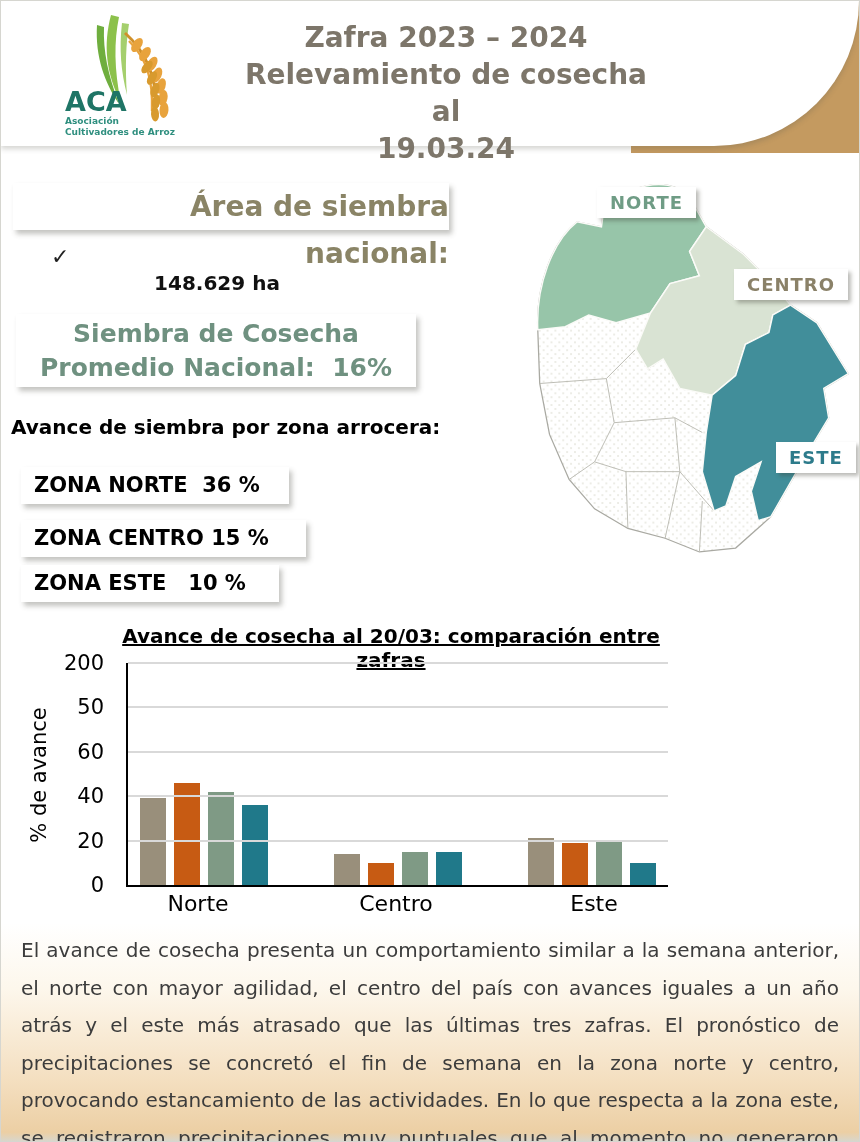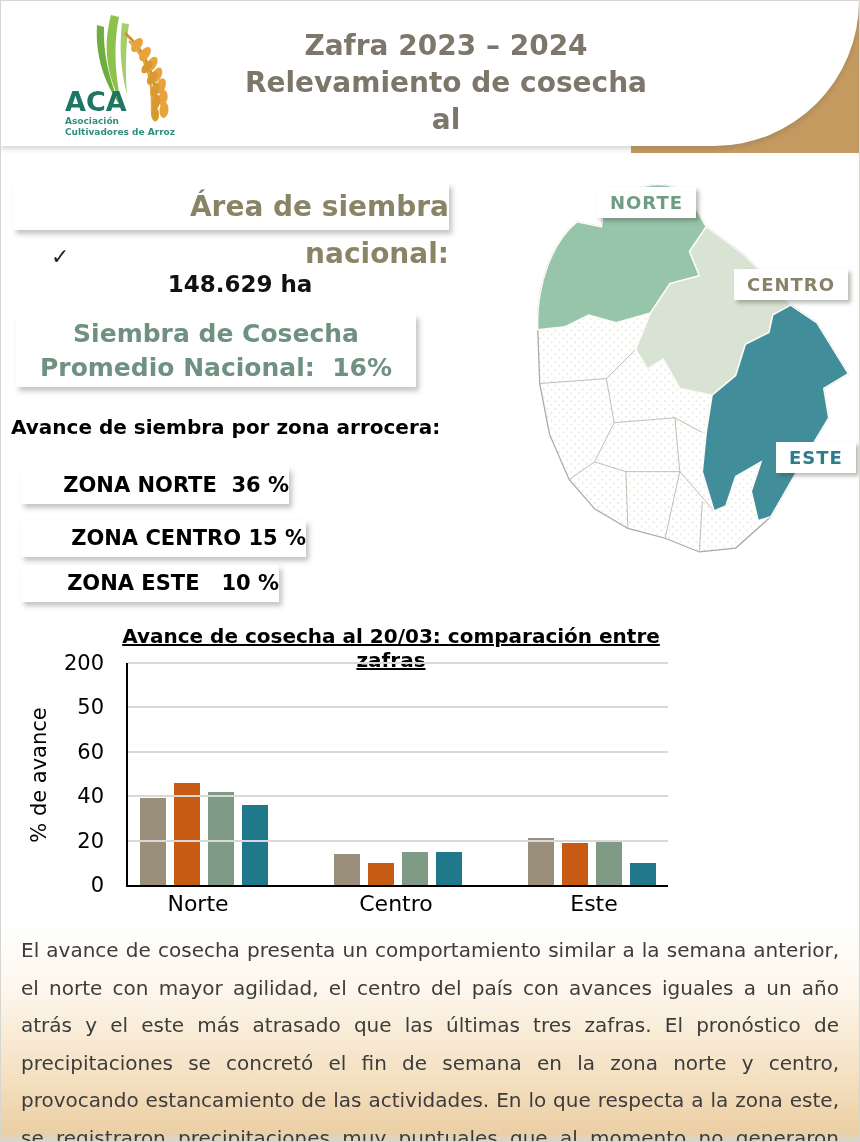--- a/index.html
+++ b/index.html
@@ -5,34 +5,34 @@
   html,body{margin:0;padding:0;}
   body{width:860px;height:1142px;background:#ffffff;font-family:"DejaVu Sans","Liberation Sans",sans-serif;overflow:hidden;}
   .page{position:relative;width:858px;height:1140px;border:1px solid #d6d6d0;background:#ffffff;overflow:hidden;}
 
   
   .header{position:absolute;top:0;left:0;width:858px;height:152px;background:#ffffff;}
   .header .corner-tan{position:absolute;top:0;right:0;width:228px;height:152px;background:#c49a60;}
   .header .card{position:absolute;top:0;left:0;right:0;height:145px;background:#ffffff;
     border-radius:0 0 170px 0;box-shadow:0 3px 5px rgba(90,90,80,.25);}
   .header .title{position:absolute;top:18px;left:230px;width:430px;text-align:center;
-    color:#7d766a;font-weight:bold;font-size:28px;line-height:37px;margin-top:8px;}
+    color:#7d766a;font-weight:bold;font-size:28px;line-height:37px;}
   .logo{position:absolute;top:10px;left:58px;width:155px;height:130px;}
 
   
   .shadow-box{background:#ffffff;box-shadow:3px 4px 5px rgba(60,60,50,.3);}
   .heading-box{position:absolute;left:12px;top:182px;width:436px;height:47px;text-align:right;}
   .heading-box .txt{font-size:28px;font-weight:bold;color:#8a8466;line-height:47px;padding-left:28px;}
   .check{position:absolute;left:50px;top:243px;font-size:22px;color:#222;}
   .bullet-label{position:absolute;left:100px;top:241px;font-size:23px;color:#111;}
-  .bullet-value{position:absolute;left:29px;top:270px;width:420px;text-align:center;font-size:23px;font-weight:bold;color:#111;}
+  .bullet-value{position:absolute;left:6px;top:270px;width:420px;text-align:center;font-size:20px;font-weight:bold;color:#111;}
   .avance-box{position:absolute;left:15px;top:313px;width:400px;height:73px;text-align:center;}
   .avance-box .txt{font-size:25px;font-weight:bold;color:#6f9180;line-height:34px;padding-top:3px;}
   .zona-heading{position:absolute;left:10px;top:414px;font-size:20px;font-weight:bold;color:#000;}
-  .zone-box{position:absolute;height:37px;line-height:37px;padding-left:13px;font-size:21px;font-weight:bold;color:#000;text-align:right;}
+  .zone-box{position:absolute;height:37px;line-height:37px;padding-left:13px;font-size:21px;font-weight:bold;color:#000;}
   .zone-box.n1{left:20px;top:466px;width:255px;}
   .zone-box.n2{left:20px;top:519px;width:272px;}
   .zone-box.n3{left:20px;top:564px;width:245px;}
   .pre{white-space:pre;}
 
   
   .map{position:absolute;left:478px;top:160px;width:382px;height:445px;}
   .map svg{position:absolute;top:0;left:0;}
   .map-label{position:absolute;background:#ffffff;box-shadow:3px 3px 4px rgba(60,60,50,.35);
     padding:5px 13px;font-size:18px;font-weight:bold;letter-spacing:1px;}
@@ -73,20 +73,21 @@
 <body>
 
 <div class="page">
 
   <div class="header">
     <div class="corner-tan"></div>
     <div class="card">
       <div class="title">
         <div>Zafra 2023 – 2024</div>
         <div>Relevamiento de cosecha al</div>
+        <div>19.03.24</div>
       </div>
       <svg class="logo" viewBox="0 0 155 130">
 
         <path d="M52 4 C44 34 47 62 62 92 C55 58 55 30 60 6 Z" fill="#8cc14b"></path>
         <path d="M38 14 C36 46 46 72 60 93 C49 64 44 40 45 16 Z" fill="#6fae3e"></path>
         <path d="M63 12 C60 38 62 60 68 84 C66 56 67 32 70 13 Z" fill="#a5cf6d"></path>
 
         <path d="M66 22 C86 40 96 62 98 96" stroke="#d0902a" stroke-width="3" fill="none"></path>
         <path d="M70 30 C88 48 94 68 93 100" stroke="#e8a33d" stroke-width="2.4" fill="none"></path>
 

